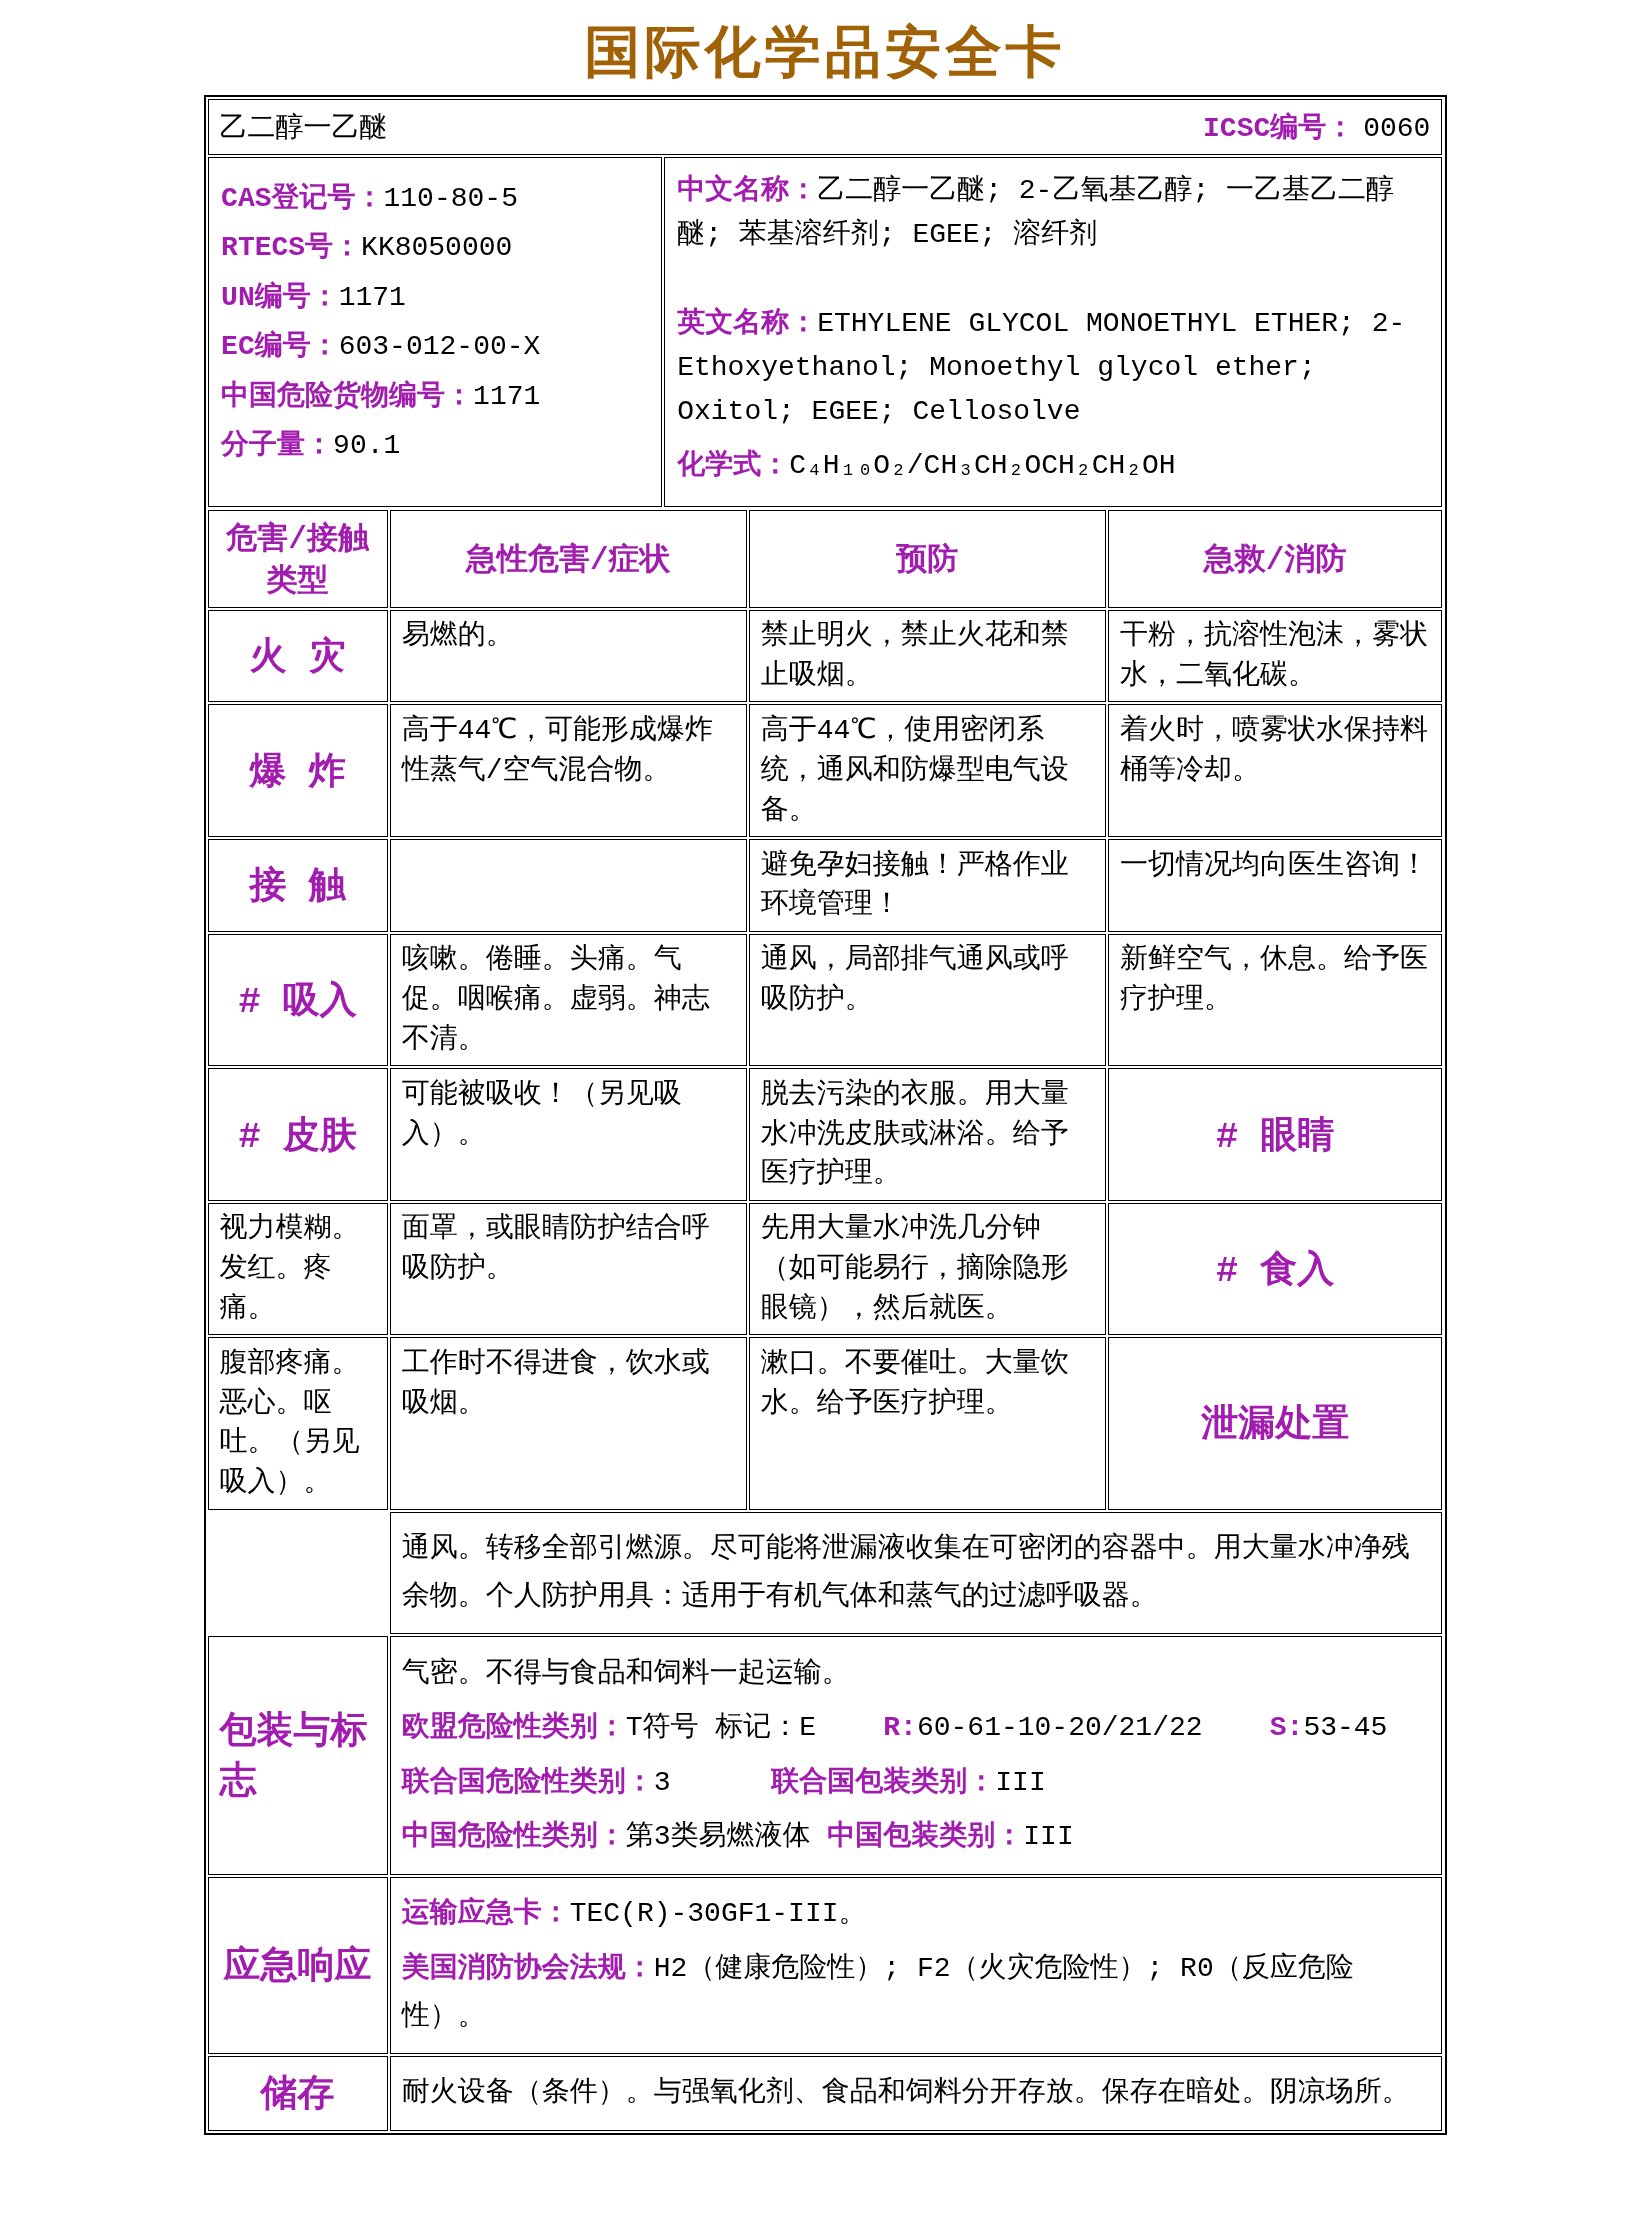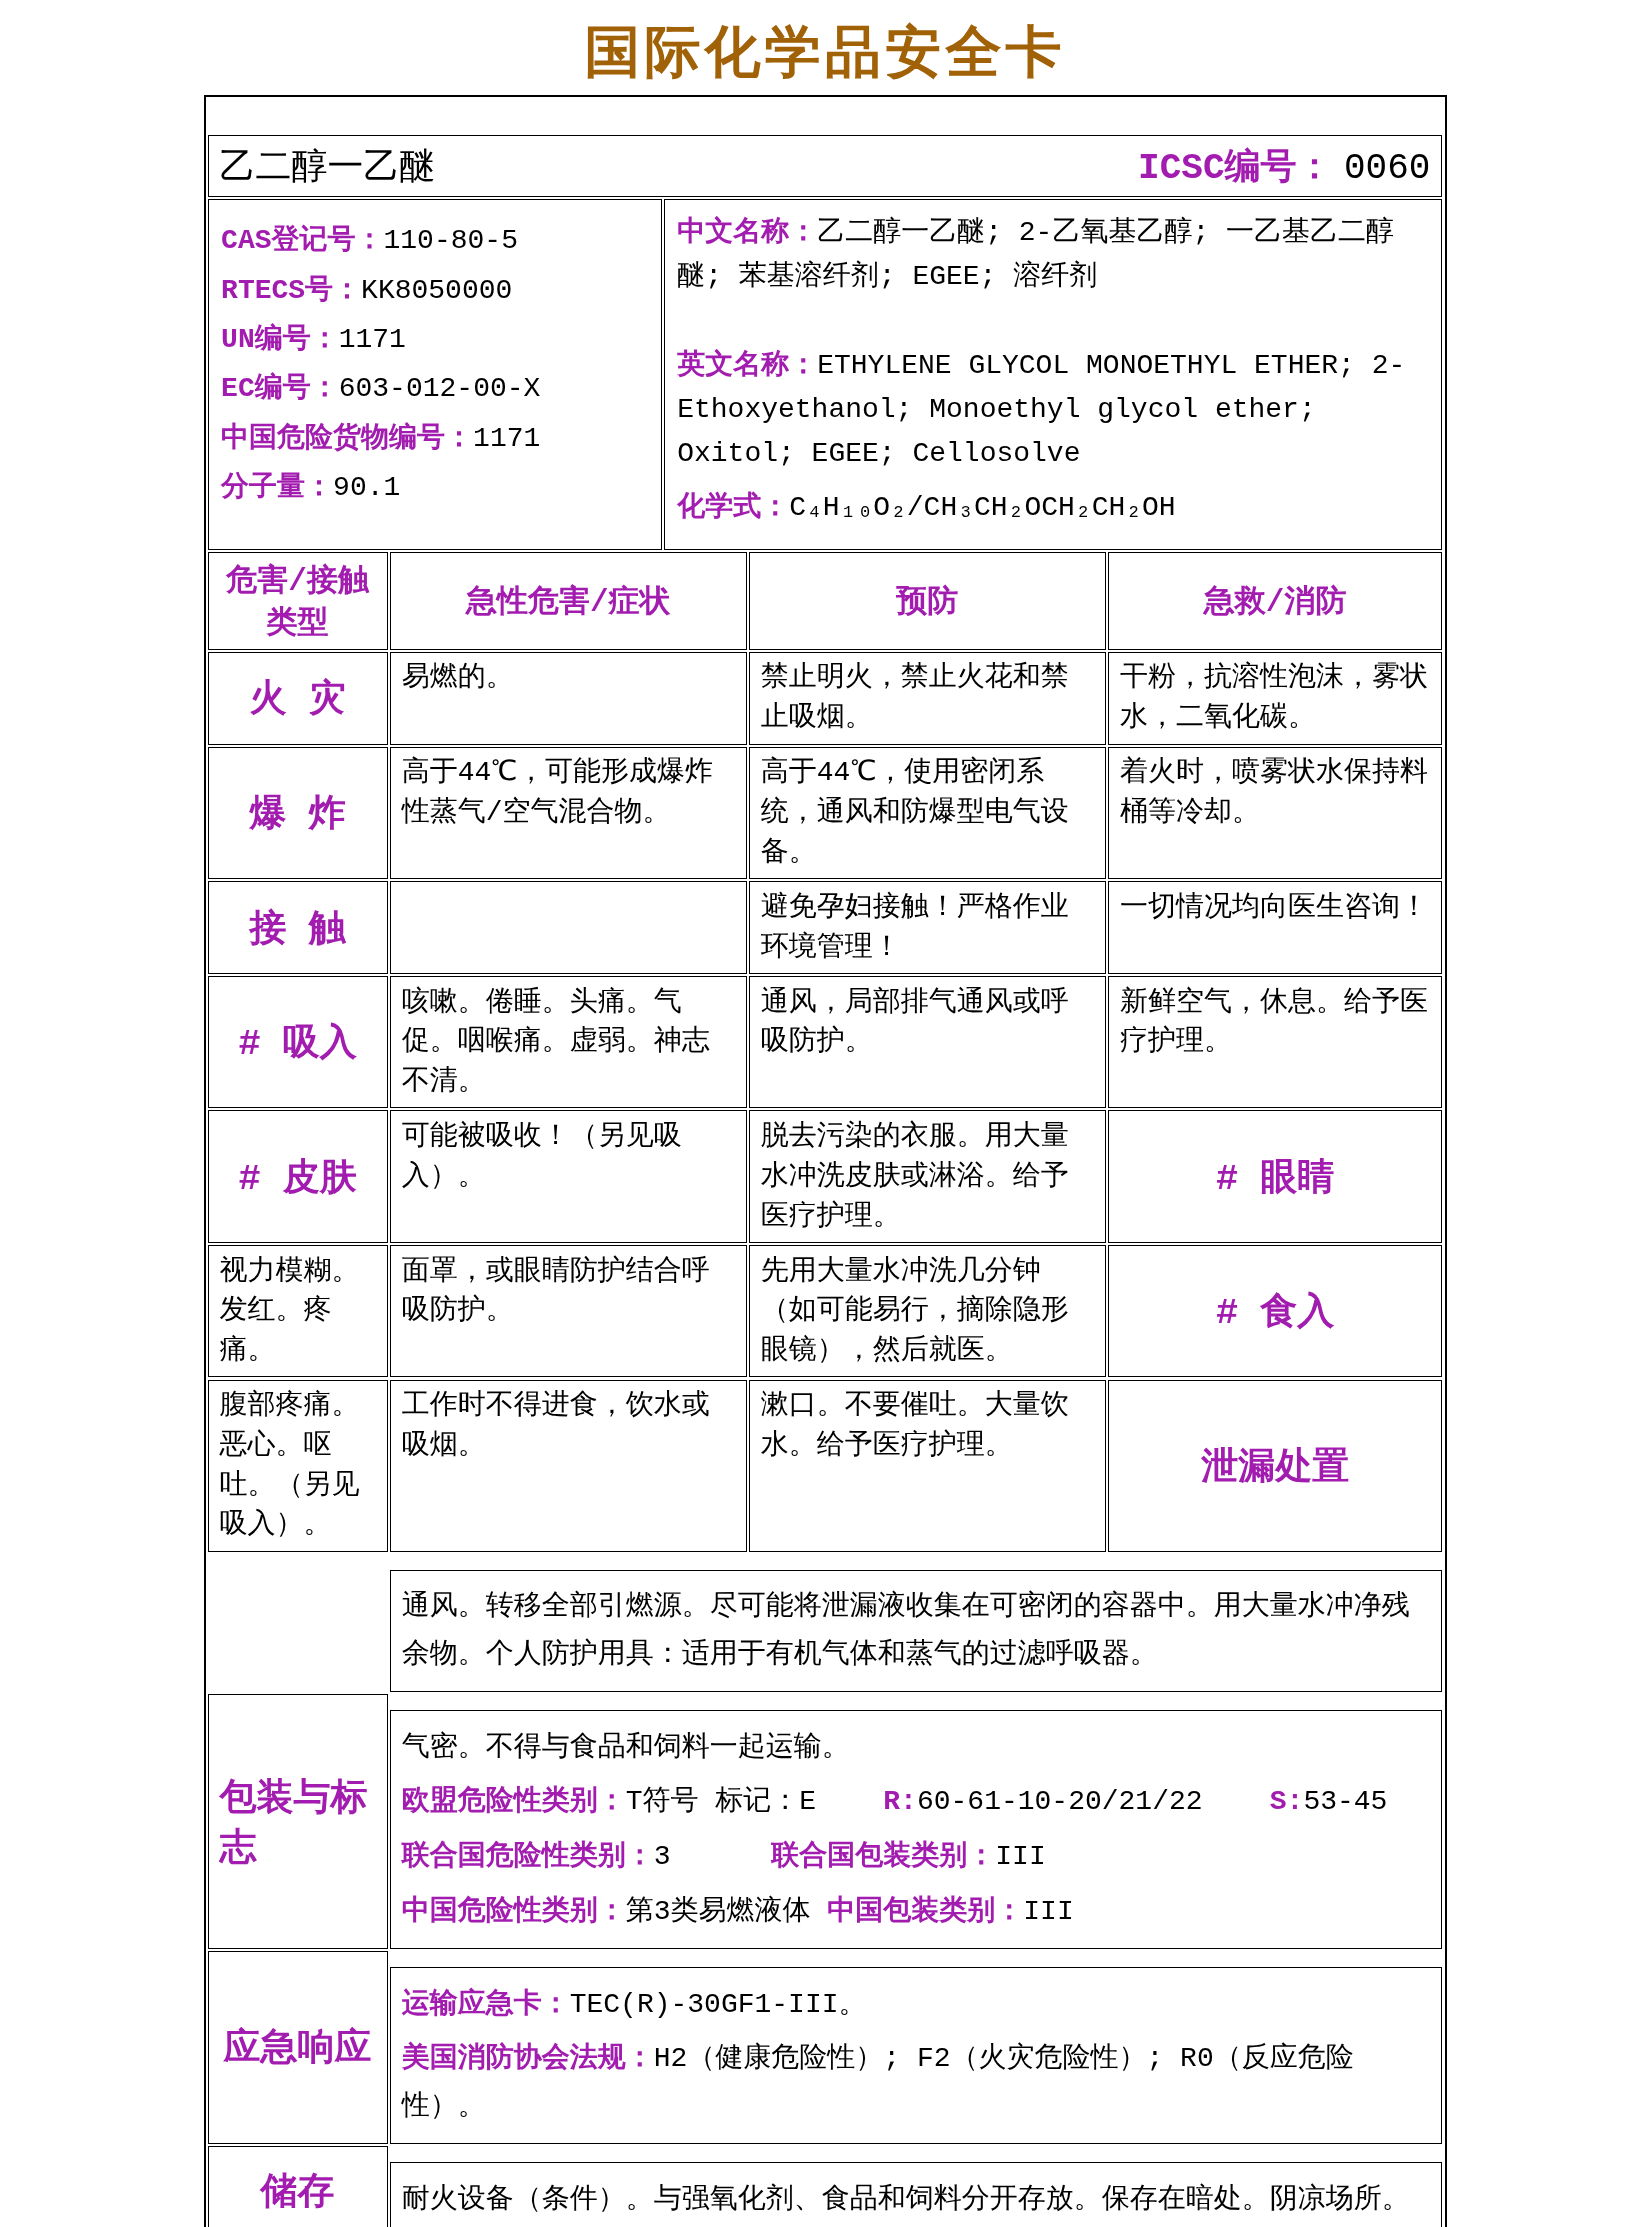--- a/index.html
+++ b/index.html
@@ -52,22 +52,21 @@
   }
   .black-text {
     color: #000000;
     font-family: "Liberation Mono", "DejaVu Sans Mono", monospace;
   }
   .name-cell {
     display: flex;
     justify-content: space-between;
     align-items: center;
     min-height: 56px;
-    font-size: 36px;
-    margin-top: 36px;
+    font-size: 28px;
   }
   .id-cell { font-size: 28px; padding: 9.8px 12.5px; }
   .id-line { margin: 11px 0; line-height: 1.3; }
   .para { margin: 0 0 9.8px 0; line-height: 1.5; }
   .para.gap-after { margin-bottom: 45px; }
   .hdr-cell {
     display: flex;
     align-items: center;
     justify-content: center;
     text-align: center;
@@ -82,21 +81,21 @@
     text-align: left;
     font-size: 37px;
     padding: 11px;
   }
   .txt-cell {
     font-size: 28px;
     line-height: 1.42;
     min-height: 70px;
   }
   .wide-cell { grid-column: 2 / 5; }
-  .section-cell { font-size: 28px; margin-top: 16px; }
+  .section-cell { font-size: 28px; }
   .seg-line {
     line-height: 1.7;
     margin: 7px 0;
     white-space: pre-wrap;
   }
   .seg-line span { font-size: 28px; }
 </style>
 </head>
 <body>
 

